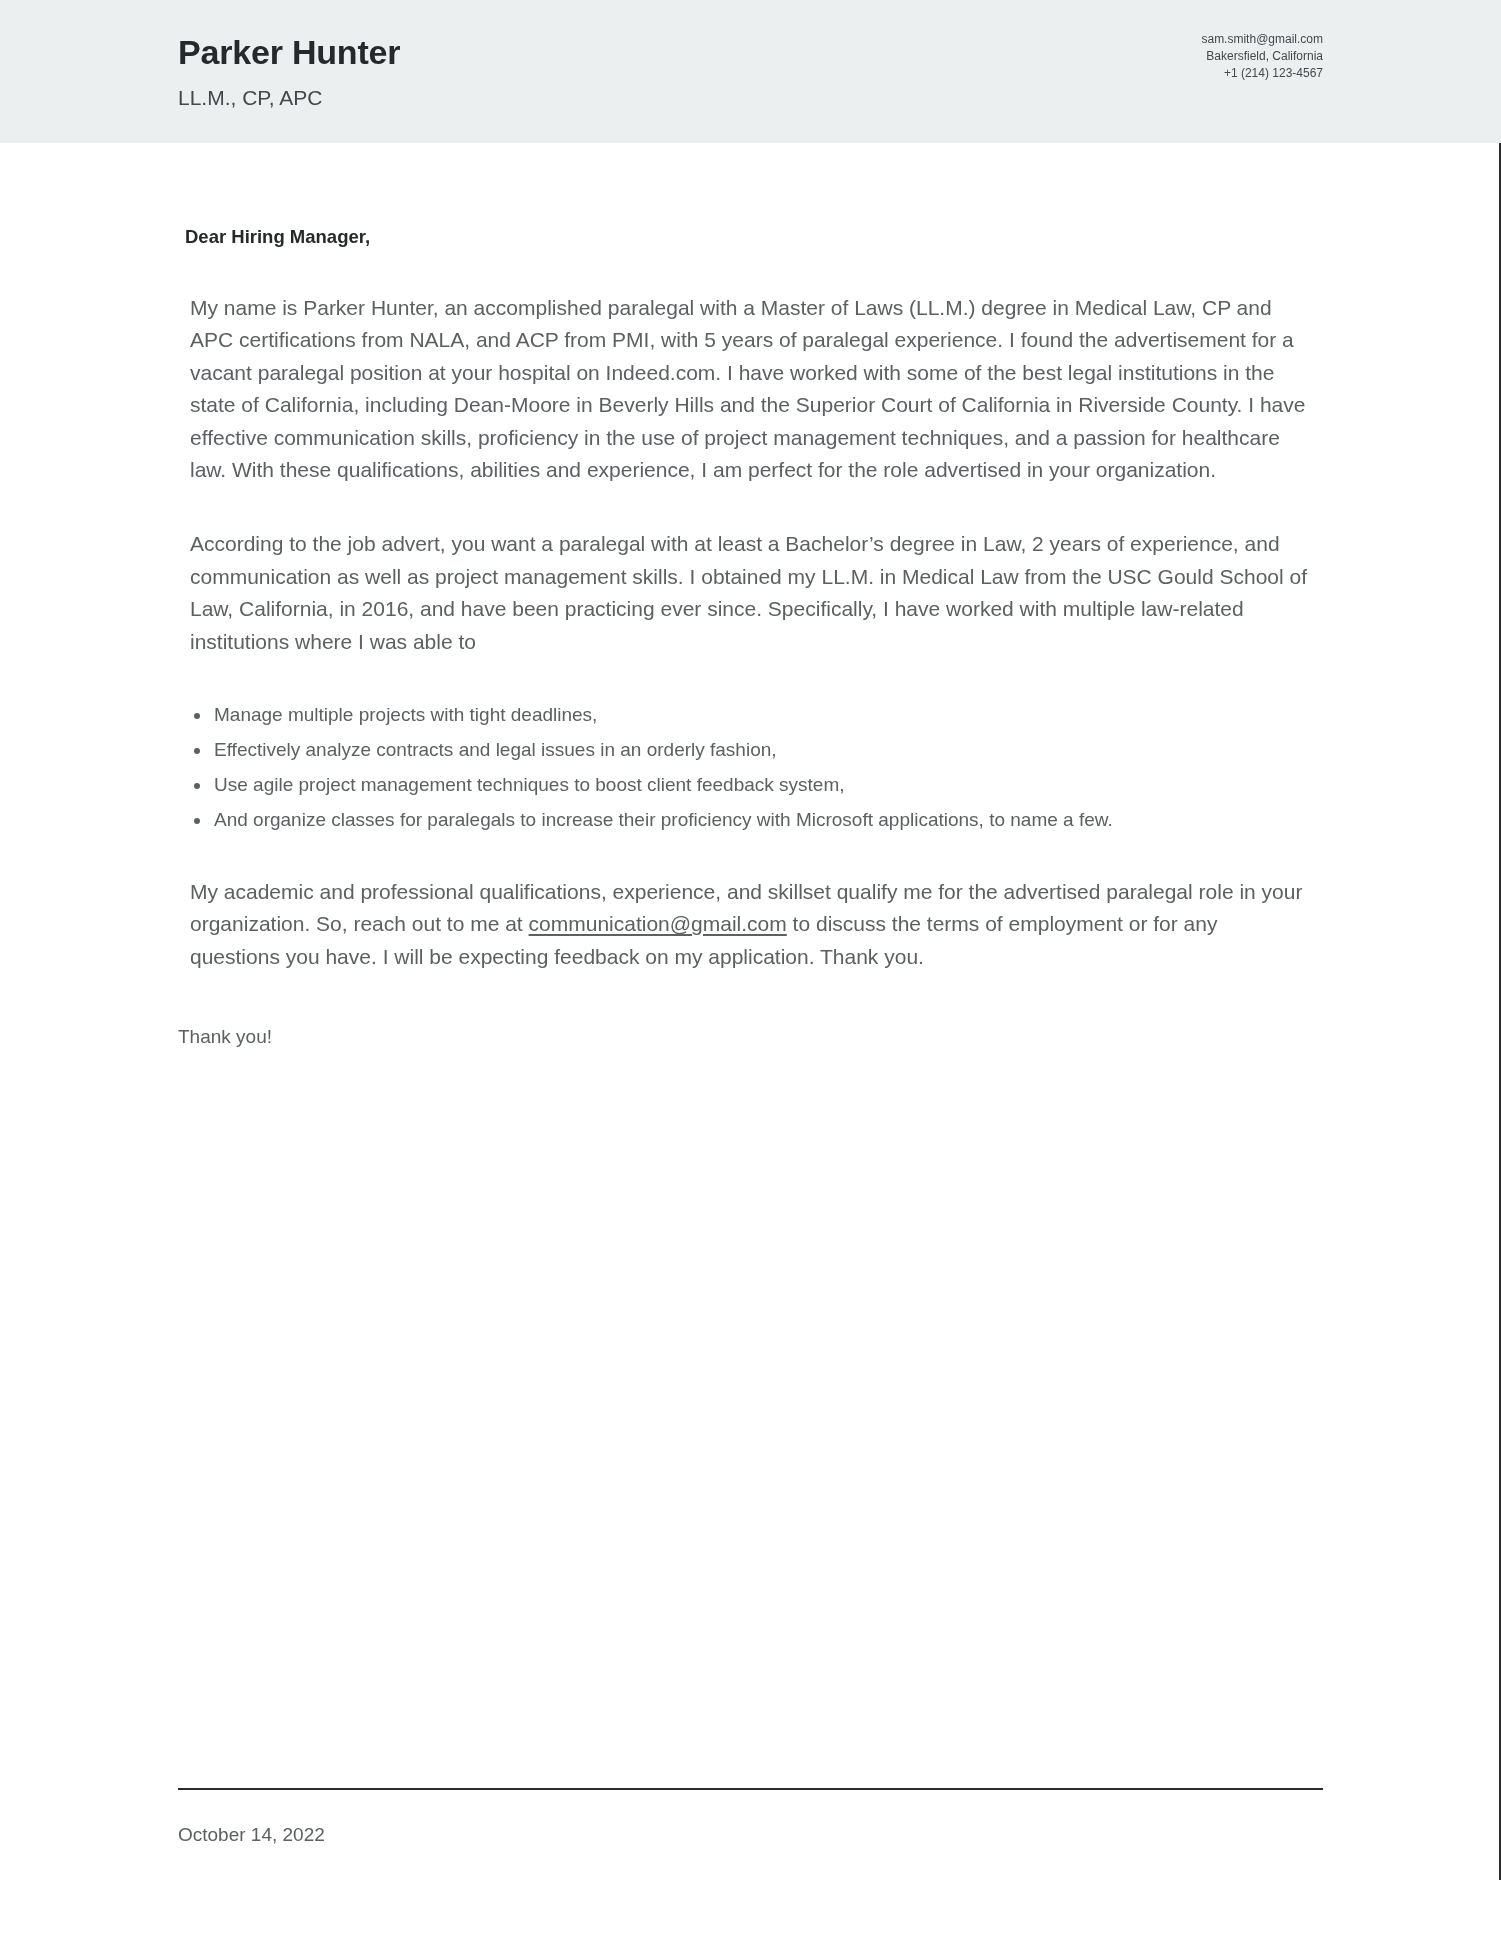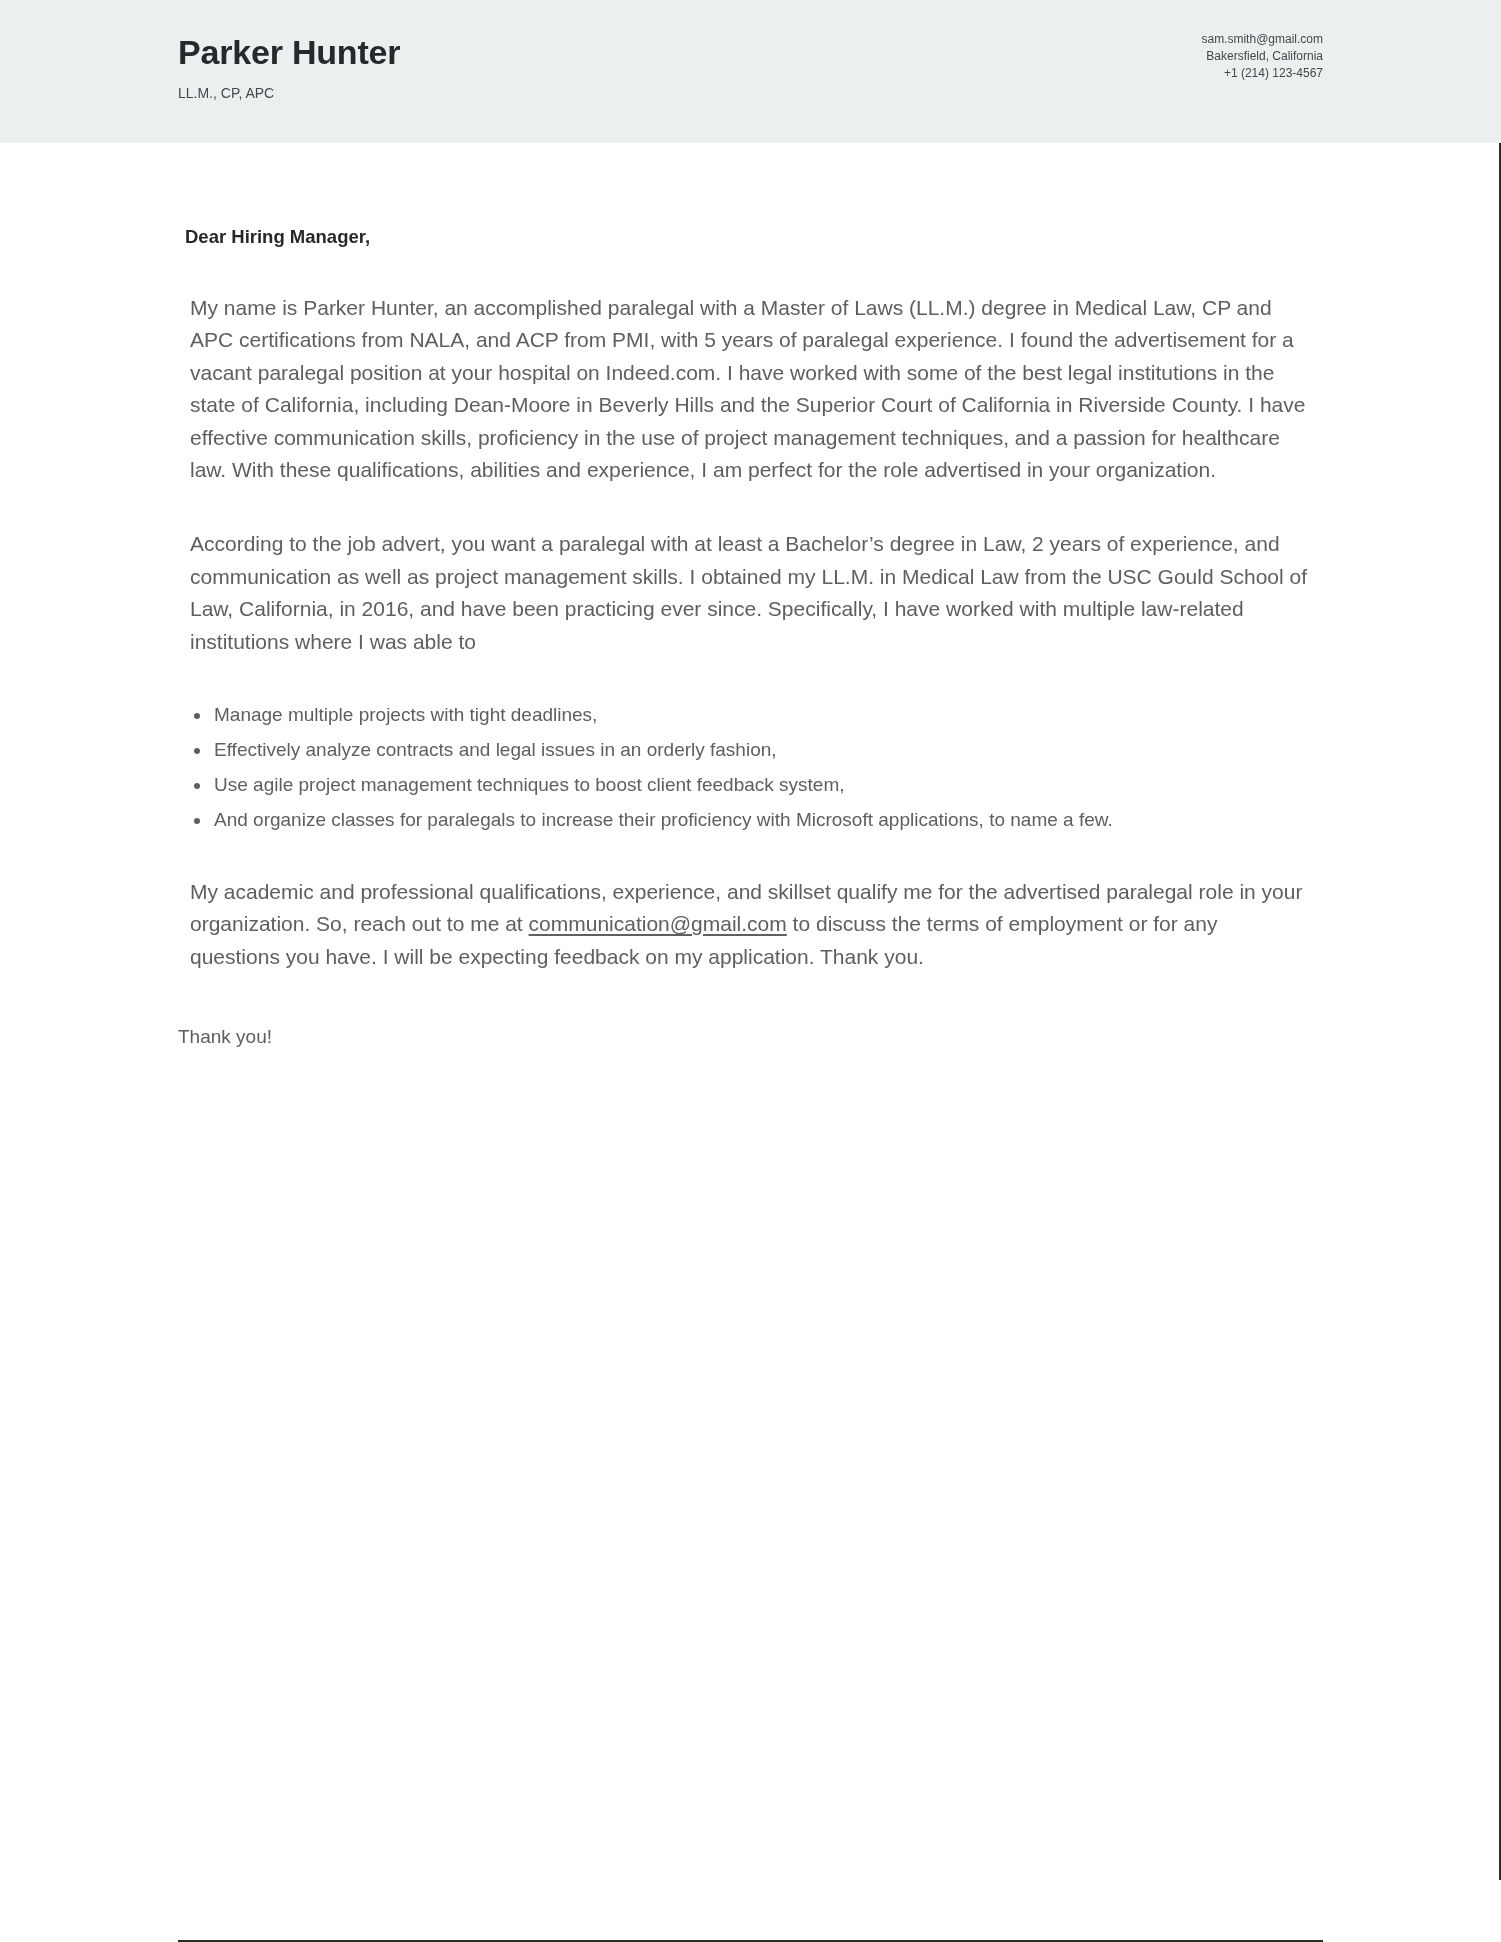--- a/index.html
+++ b/index.html
@@ -50,21 +50,21 @@
   .candidate-name {
     font-size: 34px;
     font-weight: 700;
     color: #26292b;
     letter-spacing: -0.2px;
     line-height: 1.2;
     margin: 0;
   }
 
   .candidate-credentials {
-    font-size: 14px;
+    font-size: 21px;
     font-weight: 400;
     color: #44484b;
     margin: 12px 0 0 0;
     line-height: 1.2;
   }
 
   .contact-block {
     padding-top: 31px;
     text-align: right;
   }
@@ -216,15 +216,16 @@
     <p class="letter-paragraph">
       <span>My academic and professional qualifications, experience, and skillset qualify me for the advertised paralegal role in your organization. So, reach out to me at </span><a class="inline-link" href="#">communication@gmail.com</a><span> to discuss the terms of employment or for any questions you have. I will be expecting feedback on my application. Thank you.</span>
     </p>
 
     <p class="closing-line">Thank you!</p>
 
   </div>
 
   <div class="footer-region">
     <div class="footer-divider"></div>
+    <div class="footer-date">October 14, 2022</div>
   </div>
 
 </div>
 
 </body></html>

